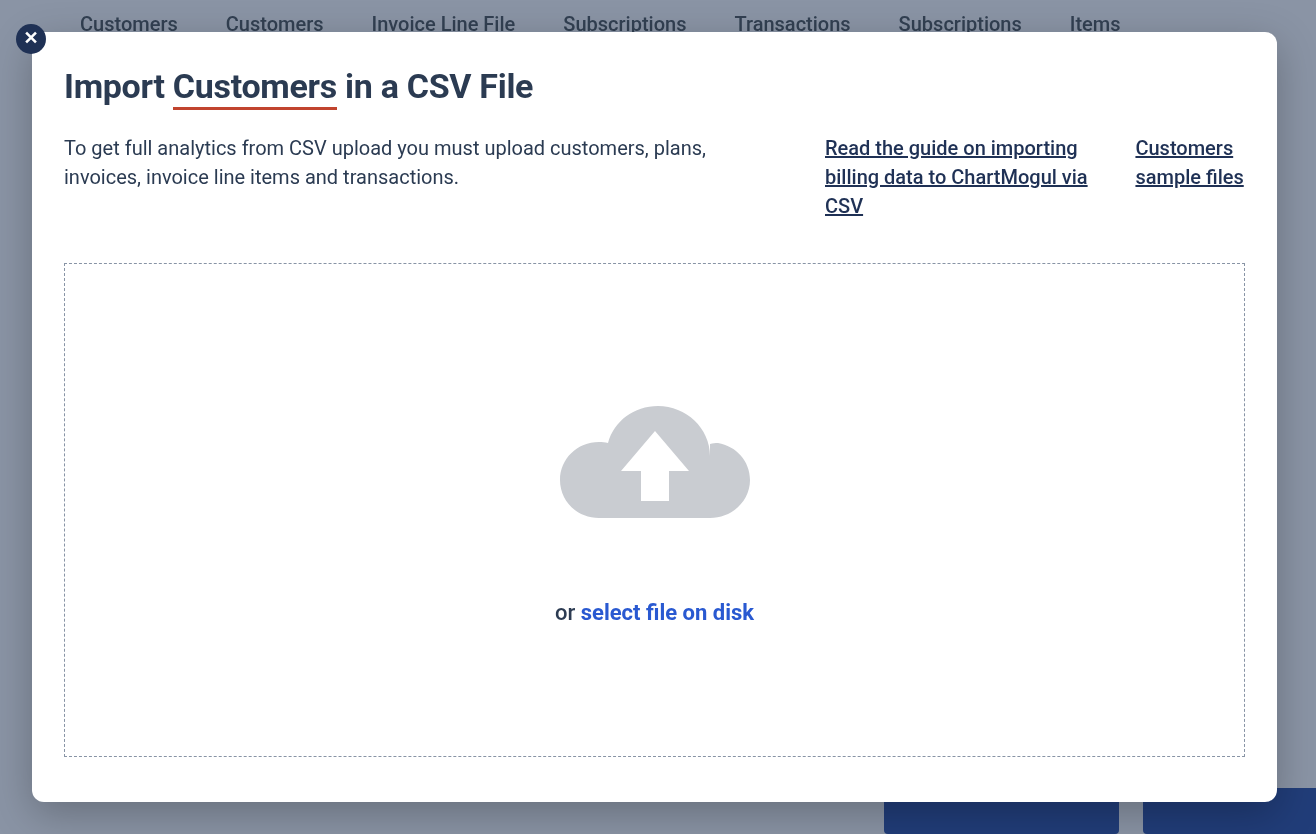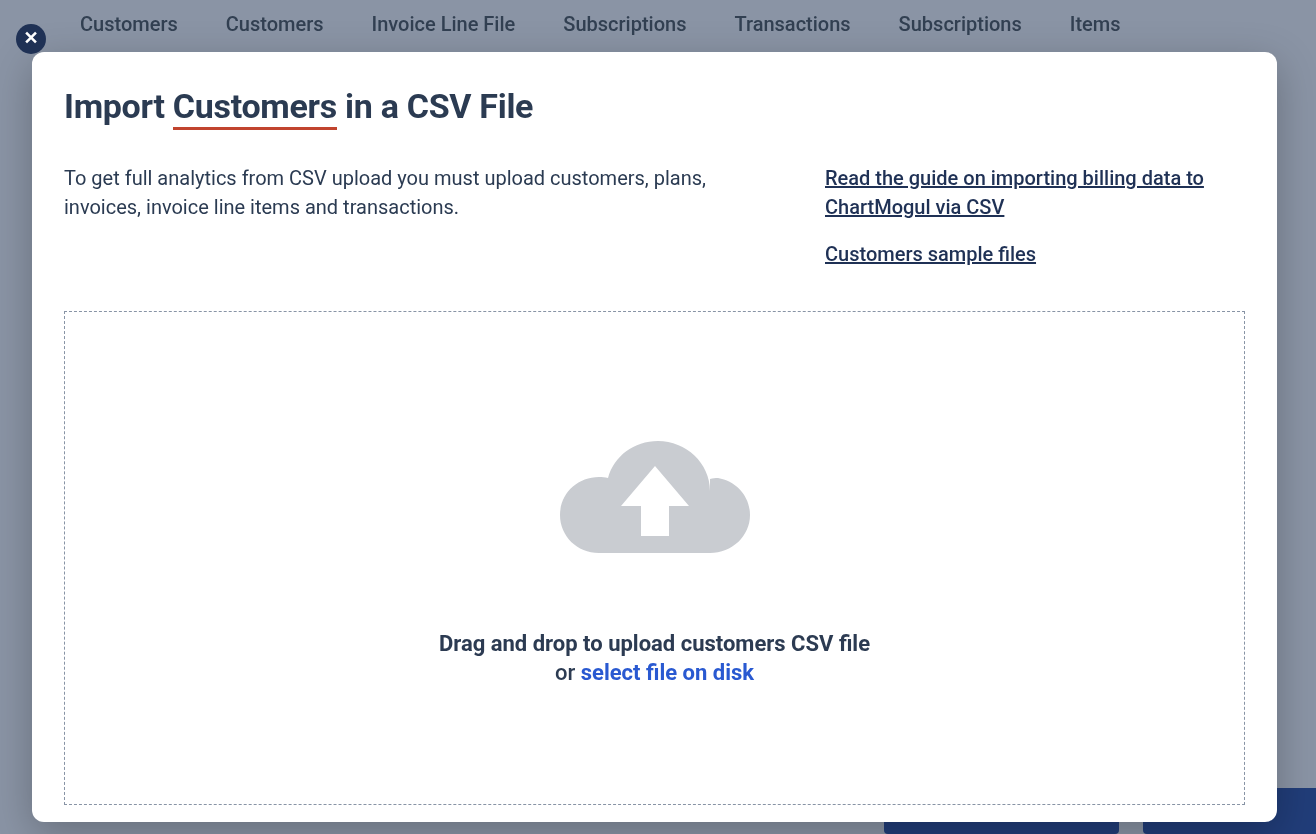--- a/index.html
+++ b/index.html
@@ -26,21 +26,21 @@
       align-items: center;
       gap: 48px;
       font-size: 20px;
       font-weight: 500;
       color: #324052;
     }
     .bg-tab { cursor: pointer; }
 
     .modal {
       position: absolute;
-      top: 52px;
+      top: 32px;
       left: 32px;
       width: 1245px;
       height: 770px;
       background: #ffffff;
       border-radius: 12px;
       box-shadow: 0 12px 40px rgba(0,0,0,0.25);
     }
 
     .close-btn {
       position: absolute;
@@ -75,34 +75,34 @@
       letter-spacing: -0.3px;
     }
     .modal-title .underlined {
       border-bottom: 3px solid #c1442e;
       padding-bottom: 1px;
     }
 
     .info-row {
       display: flex;
       justify-content: space-between;
-      margin-top: 38px;
+      margin-top: 28px;
       gap: 50px;
     }
     .info-left {
       flex: 1.2;
       font-size: 20px;
       line-height: 1.45;
       color: #2b3b52;
       max-width: 680px;
     }
     .info-right {
       flex: 0.9;
       display: flex;
-      flex-direction: column;
+      flex-direction: row;
       gap: 18px;
       max-width: 420px;
     }
     .info-link {
       font-size: 20px;
       font-weight: 500;
       color: #1f3155;
       text-decoration: underline;
       line-height: 1.45;
       cursor: pointer;
@@ -208,19 +208,18 @@
         <path fill="#ffffff" d="
           M105 35
           l-34 40
           h20
           v30
           h28
           v-30
           h20
           z"></path>
       </svg>
-      <div class="drop-text">Drag and drop to upload customers CSV file</div>
       <div class="drop-sub">
         <span>or </span><span class="select-link">select file on disk</span>
       </div>
     </div>
   </div>
 </div>
 
 </body></html>

